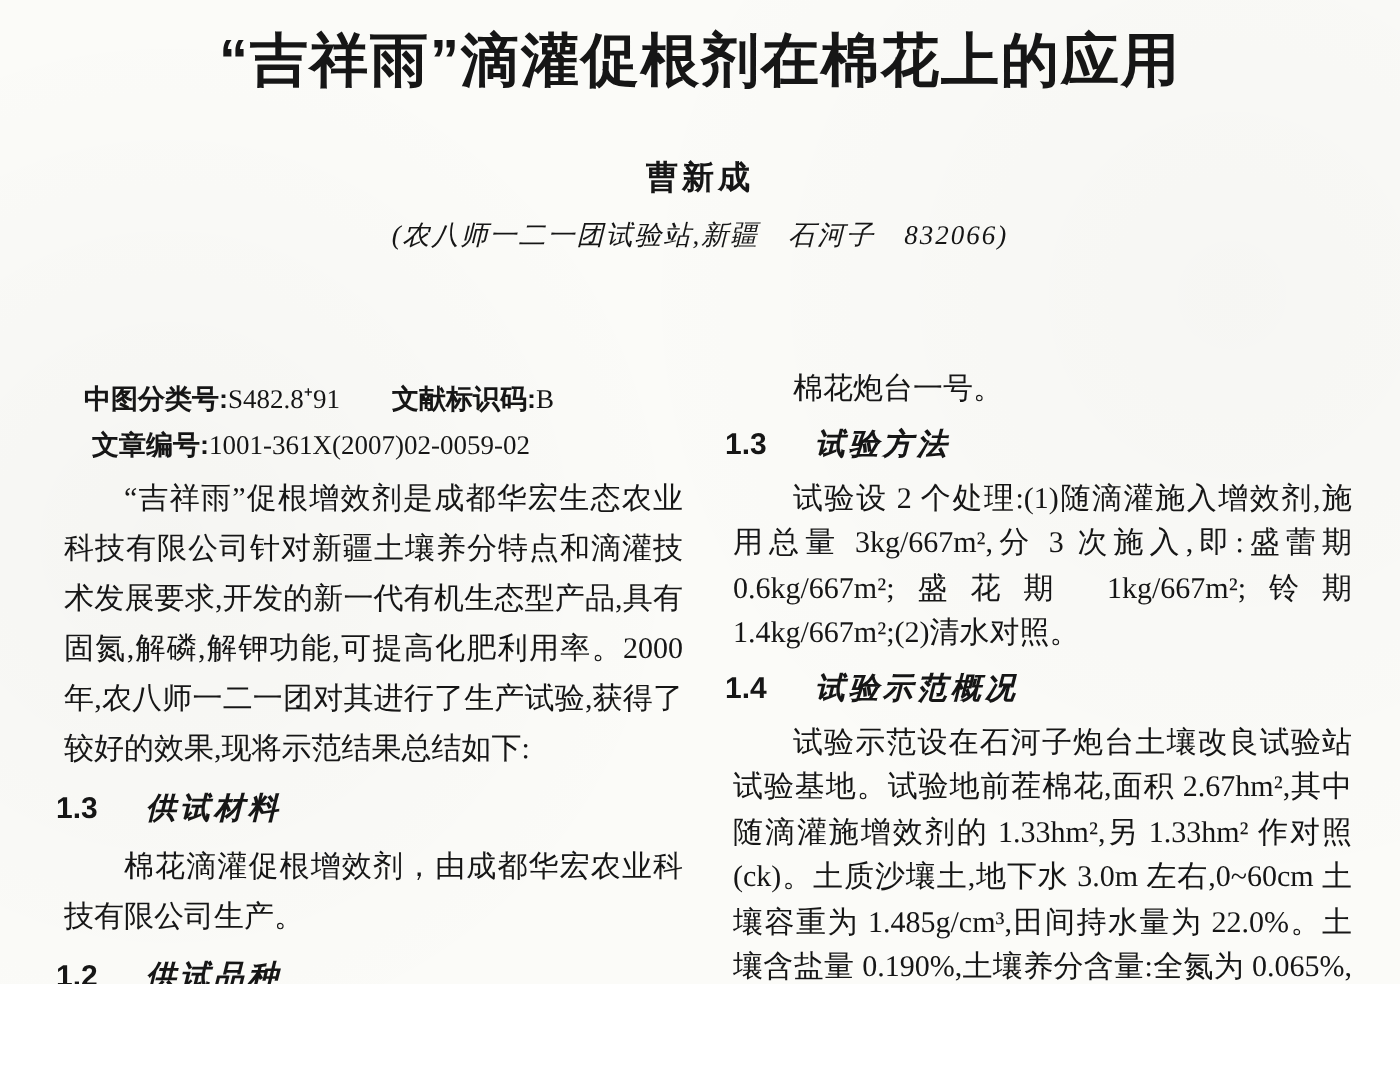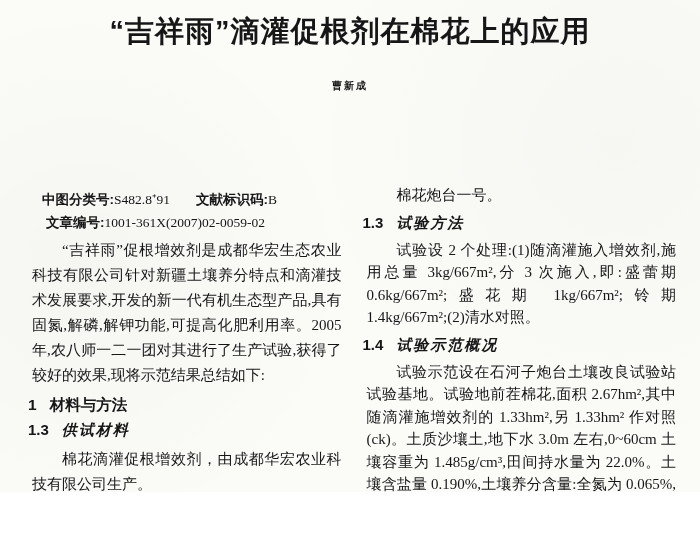--- a/index.html
+++ b/index.html
@@ -21,21 +21,21 @@
     font-weight:900;
     font-size:29px;
     letter-spacing:1px;
     line-height:34px;
   }
   .author{
     margin-top:31px;
     text-align:center;
     font-family:"Liberation Sans", sans-serif;
     font-weight:bold;
-    font-size:10px;
+    font-size:16px;
     letter-spacing:2px;
   }
   .affiliation{
     margin-top:9px;
     text-align:center;
     font-style:italic;
     font-size:13.5px;
     letter-spacing:1px;
   }
   .columns{
@@ -74,21 +74,21 @@
   }
   .h1 .num{margin-right:13px;}
   .h2{
     font-size:15px;
     line-height:25px;
   }
   .col-right .h2{line-height:24px;}
   .h2 .num{
     font-family:"Liberation Sans", sans-serif;
     font-weight:bold;
-    margin-right:13px;
+    margin-right:24px;
     font-style:normal;
   }
   .h2 .htext{
     font-style:italic;
     font-weight:bold;
     letter-spacing:2px;
     text-align:center;
   }
   .footnote-rule{
     position:absolute;
@@ -108,39 +108,37 @@
 </style>
 </head>
 <body>
 
 <div class="page">
 
   <div class="title">“吉祥雨”滴灌促根剂在棉花上的应用</div>
 
   <div class="author">曹新成</div>
 
+  <div class="affiliation">(农八师一二一团试验站,新疆　石河子　832066)</div>
 
   <div class="columns">
 
     <div class="col col-left">
 
       <div class="meta">
         <div class="meta-line1">
           <span>中图分类号:</span><span class="val">S482.8⁺91</span><span class="pair-gap"></span><span>文献标识码:</span><span class="val">B</span>
         </div>
         <div class="meta-line2">
           <span>文章编号:</span><span class="val">1001-361X(2007)02-0059-02</span>
         </div>
       </div>
 
-      <p class="body intro">“吉祥雨”促根增效剂是成都华宏生态农业科技有限公司针对新疆土壤养分特点和滴灌技术发展要求,开发的新一代有机生态型产品,具有固氮,解磷,解钾功能,可提高化肥利用率。2005 年,农八师一二一团对其进行了生产试验,获得了较好的效果,现将示范结果总结如下:</p>
+      <p class="body intro">“吉祥雨”促根增效剂是成都华宏生态农业科技有限公司针对新疆土壤养分特点和滴灌技术发展要求,开发的新一代有机生态型产品,具有固氮,解磷,解钾功能,可提高化肥利用率。2000 年,农八师一二一团对其进行了生产试验,获得了较好的效果,现将示范结果总结如下:</p>
 
-      <div class="h1">
-        <span class="num">1</span><span>材料与方法</span>
-      </div>
 
       <div class="h2">
         <span class="num">1.3</span><span class="htext">供试材料</span>
       </div>
 
       <p class="body">棉花滴灌促根增效剂，由成都华宏农业科技有限公司生产。</p>
 
       <div class="h2">
         <span class="num">1.2</span><span class="htext">供试品种</span>
       </div>

